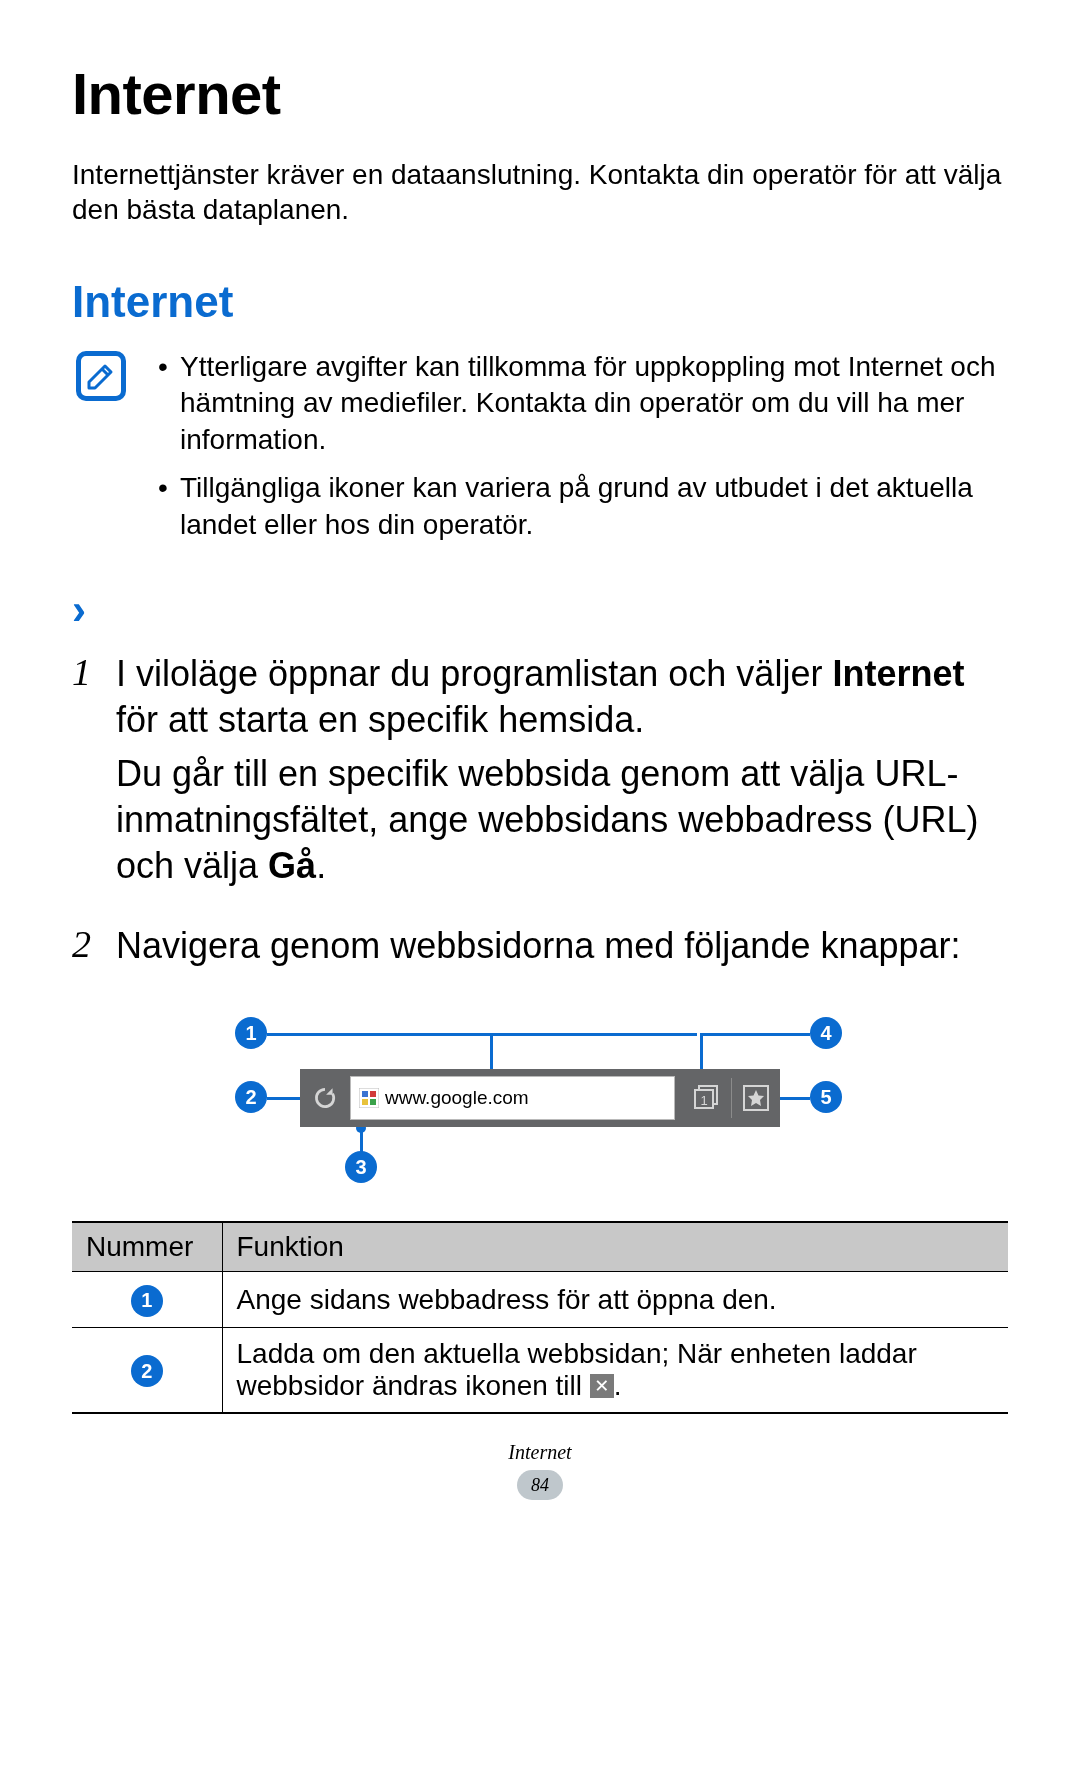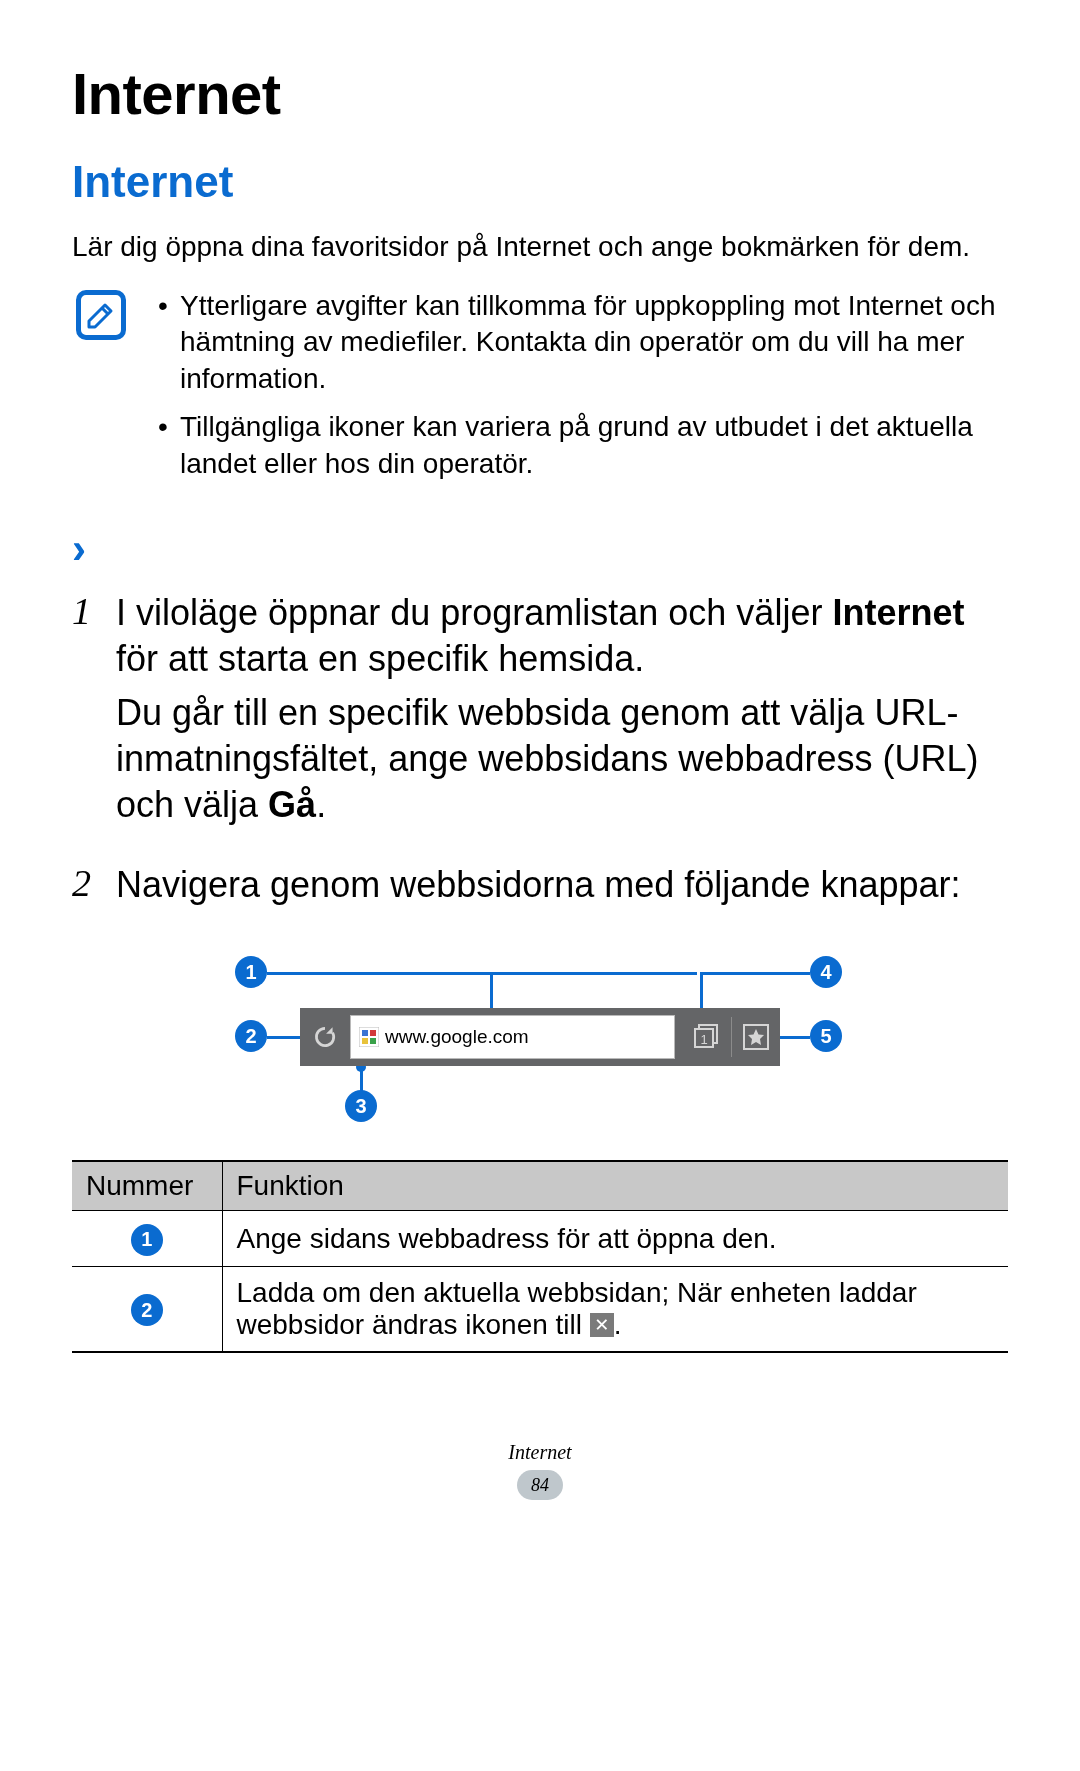--- a/index.html
+++ b/index.html
@@ -78,23 +78,23 @@
   .footer { position: absolute; bottom: 54px; left: 0; width: 1080px; text-align: center; }
   .footer-title { font-style: italic; font-size: 20px; font-family: Georgia, serif; }
   .footer-page { display: inline-block; margin-top: 6px; width: 46px; height: 30px; border-radius: 16px; background: #bfc7cc; color:#000; font-size: 18px; line-height: 30px; font-style: italic; font-family: Georgia, serif; }
 </style>
 </head>
 <body>
 
 <div class="page">
 
   <h1 class="h1">Internet</h1>
+  <p class="body-text">Internettjänster kräver en dataanslutning. Kontakta din operatör för att välja den bästa dataplanen.</p>
 
   <h2 class="h2">Internet</h2>
-  <p class="sub-body">Lär dig öppna dina favoritsidor på Internet och ange bokmärken för dem.</p>
 
   <div class="note-block">
     <div class="note-icon-wrap">
       <div class="note-icon">
         <svg viewBox="0 0 32 32">
           <path d="M4 22 L20 6 L26 12 L10 28 L4 28 Z" fill="none" stroke="#0a6bd0" stroke-width="3" stroke-linejoin="round"></path>
           <line x1="17" y1="9" x2="23" y2="15" stroke="#0a6bd0" stroke-width="3"></line>
         </svg>
       </div>
     </div>

